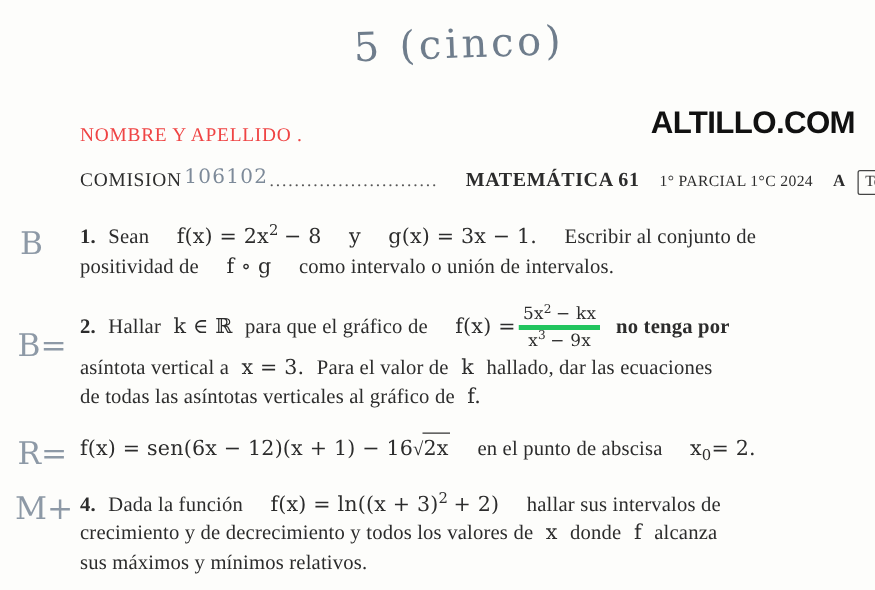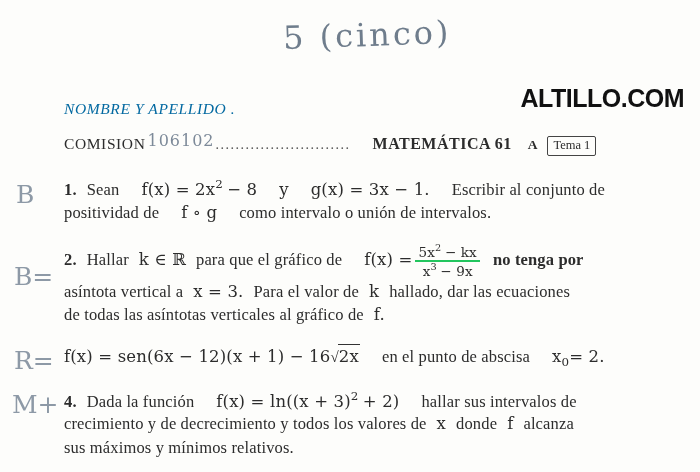--- a/index.html
+++ b/index.html
@@ -51,23 +51,22 @@
   #header {
     position: absolute;
     top: 100px;
     left: 64px;
     width: 600px;
   }
   .hdr-line {
     font-variant: small-caps;
     font-size: 15.5px;
     letter-spacing: 0.6px;
-    color: #0369a1;
+    color: #ef4444;
     white-space: nowrap;
-    font-style: italic;
   }
   #name-line { margin-bottom: 16px; }
 
   #com-row {
     display: flex;
     align-items: baseline;
     white-space: nowrap;
   }
   #comision-label { font-variant: small-caps; font-size: 15.5px; letter-spacing: .6px; }
   #comision-value {
@@ -136,21 +135,21 @@
   .frac {
     display: inline-block;
     vertical-align: middle;
     text-align: center;
     font-size: 13.5px;
     line-height: 1.12;
     margin: 0 3px;
     position: relative;
     top: -1px;
   }
-  .frac .num { display: block; padding: 0 3px; border-bottom: 2px solid #22c55e; }
+  .frac .num { display: block; padding: 0 3px; border-bottom: 4px solid #22c55e; }
   .frac .den { display: block; padding: 0 3px; }
 
   .sup { font-size: 0.72em; vertical-align: super; }
   .sub { font-size: 0.72em; vertical-align: sub; }
 
   .sqrt { display: inline-block; }
   .sqrt .rad { font-size: 15px; }
   .sqrt .bar {
     border-top: 1px solid #333;
     display: inline-block;
@@ -174,20 +173,21 @@
 
 <div id="watermark">ALTILLO.COM</div>
 
 <div id="header">
   <div class="hdr-line" id="name-line">NOMBRE Y APELLIDO .</div>
   <div id="com-row">
     <span id="comision-label">COMISION</span>
     <span id="comision-value" class="hand" style="position:relative">106102</span>
     <span id="comision-dots">...........................</span>
     <span id="subject">MATEMÁTICA 61</span>
+    <span id="exam-part">1° PARCIAL 1°C 2024</span>
     <span id="version-letter">A</span>
     <span id="tema-box">Tema 1</span>
   </div>
 </div>
 
 <div id="exercises">
 
   <div class="ex">
     <span class="mark" style="top:4px;left:-48px;">B</span>
     <div class="ex-line">

